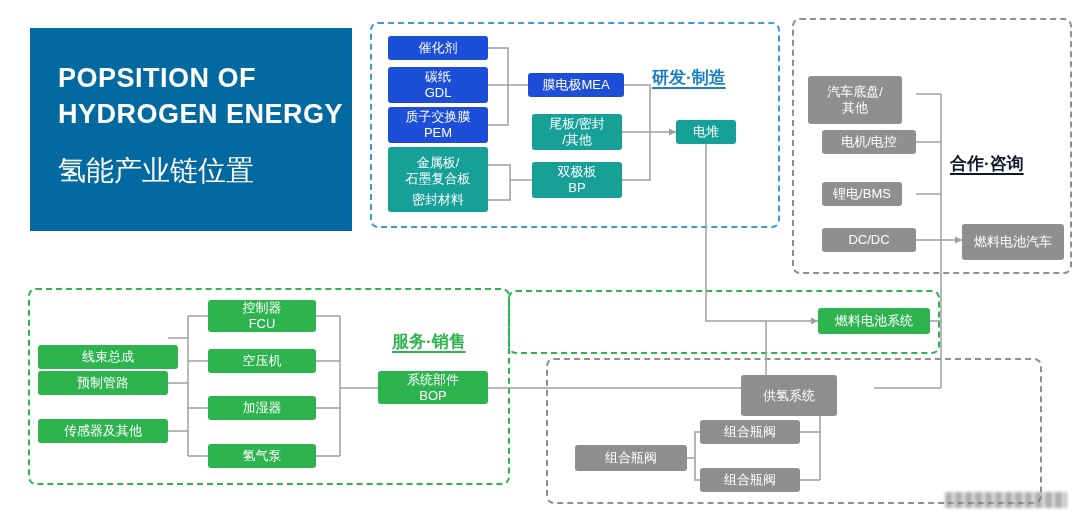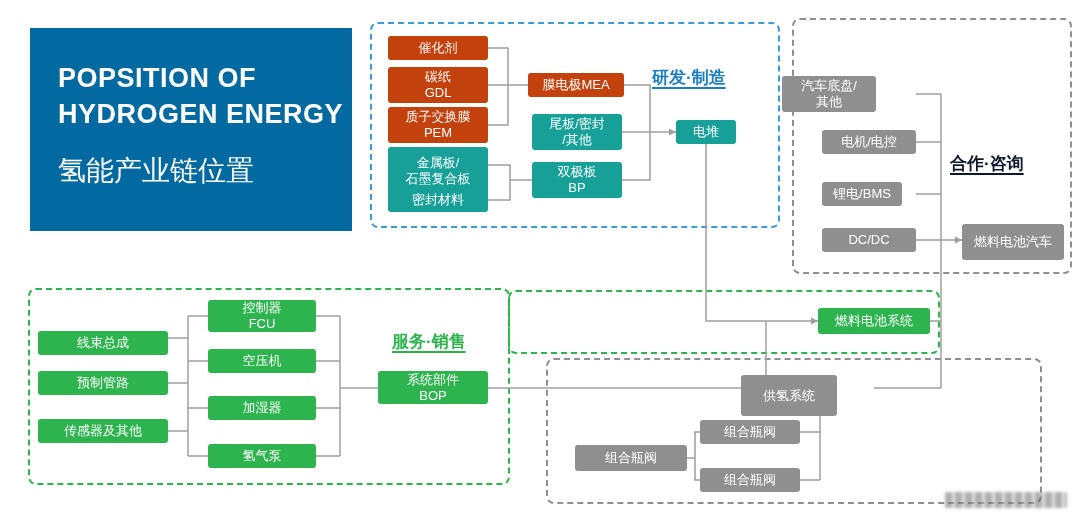--- a/index.html
+++ b/index.html
@@ -8,21 +8,21 @@
   svg.lines{position:absolute;left:0;top:0;z-index:1;}
   .ln{stroke:#9f9f9f;stroke-width:1.5;fill:none;}
   .arrow{fill:#9f9f9f;}
   .dashed{position:absolute;z-index:0;border-radius:8px;background:transparent;}
   .d-blue{border:2px dashed #3b9bd9;}
   .d-gray{border:2px dashed #8f8f8f;}
   .d-green{border:2px dashed #2eb44f;}
   .box{position:absolute;z-index:2;display:flex;align-items:center;justify-content:center;
        text-align:center;color:#fff;font-size:13px;line-height:1.2;border-radius:3px;
        white-space:pre-line;padding:1px 2px;box-sizing:border-box;}
-  .c-lblue{background:#c2410c;}
+  .c-lblue{background:#1d4ed8;}
   .c-teal{background:#16a098;}
   .c-green{background:#2eb44f;}
   .c-gray{background:#8f8f8f;}
   .sec-label{position:absolute;z-index:2;font-weight:bold;font-size:17px;
              text-decoration:underline;text-underline-offset:4px;text-decoration-thickness:2px;}
   .title-block{position:absolute;left:30px;top:28px;width:322px;height:203px;z-index:2;
                background:#0369a1;color:#fff;box-sizing:border-box;padding:32px 0 0 28px;}
   .title-block .t1{font-size:27px;font-weight:bold;line-height:36px;letter-spacing:.5px;}
   .title-block .t2{font-size:28px;margin-top:20px;}
   .watermark{position:absolute;left:945px;top:492px;width:122px;height:16px;z-index:3;
@@ -108,28 +108,28 @@
   <div class="box c-teal" style="left:388px;top:147px;width:100px;height:48px">金属板/
 石墨复合板</div>
   <div class="box c-teal" style="left:388px;top:188px;width:100px;height:24px">密封材料</div>
   <div class="box c-lblue" style="left:528px;top:73px;width:96px;height:24px">膜电极MEA</div>
   <div class="box c-teal" style="left:532px;top:114px;width:90px;height:36px">尾板/密封
 /其他</div>
   <div class="box c-teal" style="left:532px;top:162px;width:90px;height:36px">双极板
 BP</div>
   <div class="box c-teal" style="left:676px;top:120px;width:60px;height:24px">电堆</div>
 
-  <div class="box c-gray" style="left:782px;top:76px;width:94px;height:36px">汽车底盘/
+  <div class="box c-gray" style="left:808px;top:76px;width:94px;height:48px">汽车底盘/
 其他</div>
   <div class="box c-gray" style="left:822px;top:130px;width:94px;height:24px">电机/电控</div>
   <div class="box c-gray" style="left:822px;top:182px;width:80px;height:24px">锂电/BMS</div>
   <div class="box c-gray" style="left:822px;top:228px;width:94px;height:24px">DC/DC</div>
   <div class="box c-gray" style="left:962px;top:224px;width:102px;height:36px">燃料电池汽车</div>
 
-  <div class="box c-green" style="left:38px;top:331px;width:130px;height:24px">线束总成</div>
+  <div class="box c-green" style="left:38px;top:345px;width:140px;height:24px">线束总成</div>
   <div class="box c-green" style="left:38px;top:371px;width:130px;height:24px">预制管路</div>
   <div class="box c-green" style="left:38px;top:419px;width:130px;height:24px">传感器及其他</div>
   <div class="box c-green" style="left:208px;top:300px;width:108px;height:32px">控制器
 FCU</div>
   <div class="box c-green" style="left:208px;top:349px;width:108px;height:24px">空压机</div>
   <div class="box c-green" style="left:208px;top:396px;width:108px;height:24px">加湿器</div>
   <div class="box c-green" style="left:208px;top:444px;width:108px;height:24px">氢气泵</div>
   <div class="box c-green" style="left:378px;top:371px;width:110px;height:33px">系统部件
 BOP</div>
 

